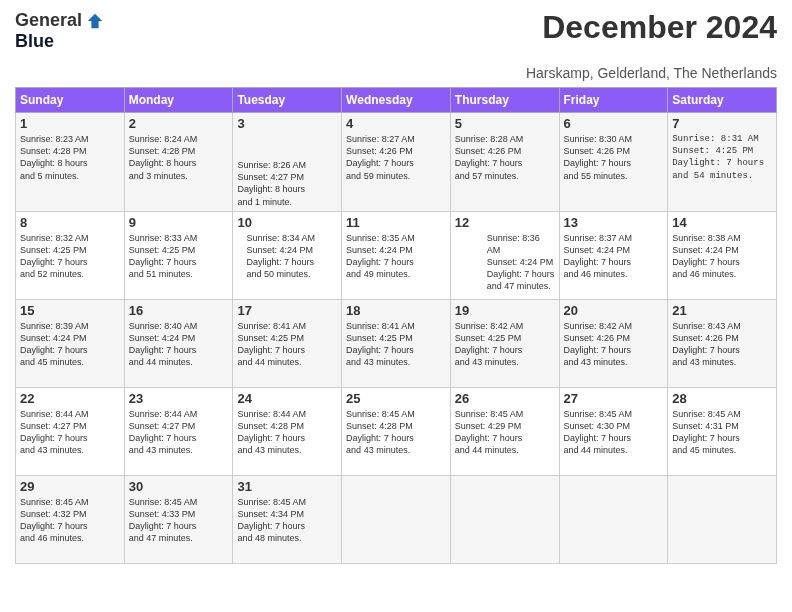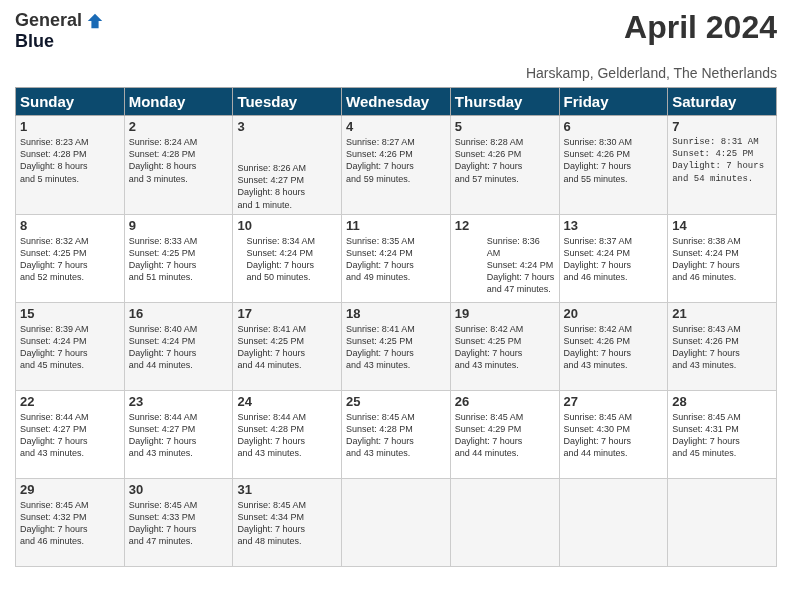--- a/index.html
+++ b/index.html
@@ -63,23 +63,23 @@
       margin-top: 20px;
     }
     .calendar {
       flex: 1;
       border: 1px solid #ccc;
       border-collapse: collapse;
       width: 100%;
       table-layout: fixed;
     }
     .calendar thead tr th {
-      background-color: #0c4a6e;
+      background-color: #8b5cf6;
       color: #fff;
-      font-size: 15px;
+      font-size: 12px;
       font-weight: bold;
       padding: 5px 4px;
       text-align: left;
       border: 1px solid #aaa;
     }
     .calendar tbody tr td {
       vertical-align: top;
       font-size: 9.5px;
       color: #333;
       padding: 3px 4px;
@@ -116,21 +116,21 @@
     <div class="logo">
       <div class="logo-text">
         <span class="logo-general">General</span>
         <svg class="logo-icon" viewBox="0 0 20 20">
           <polygon points="10,2 18,10 14,10 14,18 6,18 6,10 2,10" fill="#1a6ab5"></polygon>
         </svg>
       </div>
       <span class="logo-blue">Blue</span>
     </div>
     <div class="title-section">
-      <div class="month-title">April 2024</div>
+      <div class="month-title">December 2024</div>
       <div class="subtitle">Harskamp, Gelderland, The Netherlands</div>
     </div>
   </div>
 
   <table class="calendar">
     <thead>
       <tr>
         <th>Sunday</th>
         <th>Monday</th>
         <th>Tuesday</th>

